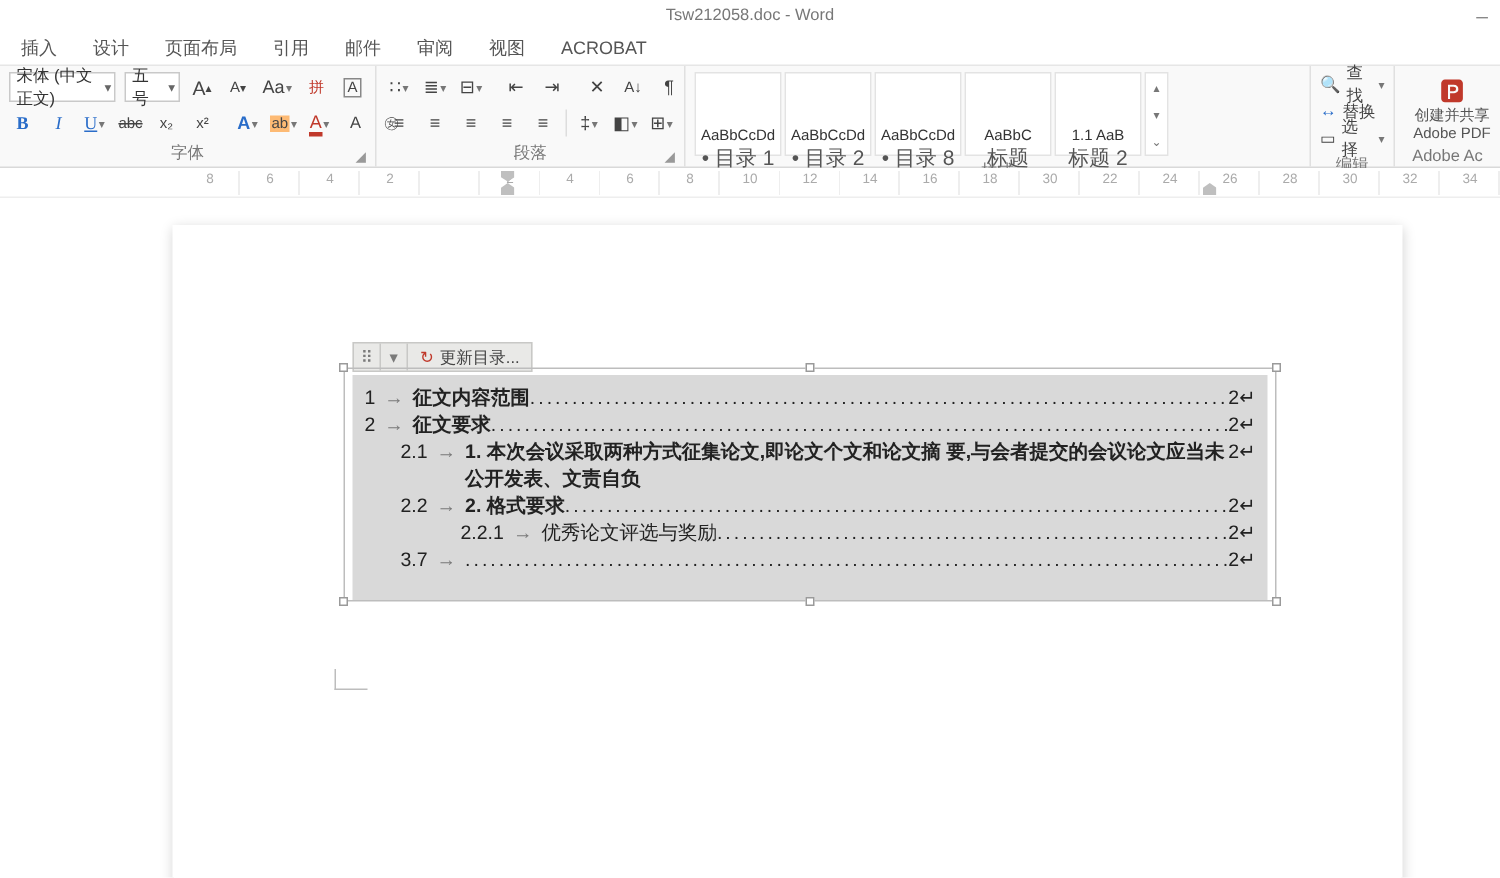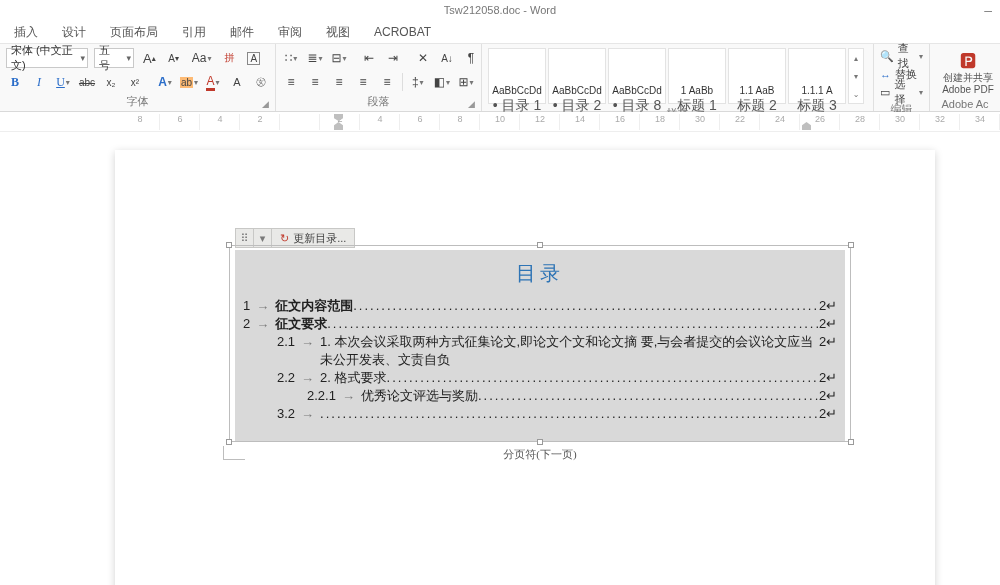--- a/index.html
+++ b/index.html
@@ -65,25 +65,25 @@
 .toc-block { background:#d9d9d9; padding:6px 0 18px 0; position:relative;}
 .toc-frame-top { position:absolute; left:-6px; right:-6px; top:-5px; height:1px; background:#bdbdbd; }
 .toc-frame-bottom { position:absolute; left:-6px; right:-6px; bottom:-1px; height:1px; background:#bdbdbd;}
 .toc-frame-left { position:absolute; left:-6px; top:-5px; bottom:-1px; width:1px; background:#bdbdbd;}
 .toc-frame-right{ position:absolute; right:-6px; top:-5px; bottom:-1px; width:1px; background:#bdbdbd;}
 .toc-frame-handle { position:absolute; width:6px; height:6px; background:#fff; border:1px solid #9a9a9a; }
 .toc-title { text-align:center; font-size:20px; color:#2e74b5; font-family:"SimSun"; letter-spacing:4px; padding:4px 0 10px 0;}
 .toc-line { display:flex; font-size:13px; color:#222; font-family:"SimSun"; line-height:18px; padding:0 8px;}
 .toc-line .num { white-space:pre; }
 .toc-line .arrow { color:#7a7a7a; padding:0 6px;}
-.toc-line .text { font-weight:normal;}
+.toc-line .text { font-weight:bold;}
 .toc-line .textn { }
 .toc-line .leader { flex:1; overflow:hidden; letter-spacing:2px;}
 .toc-line.lvl1 .text { font-weight:bold;}
-.toc-line.lvl2 { padding-left:42px;}
+.toc-line.lvl2 { padding-left:32px;}
 .toc-line.lvl3 { padding-left:72px;}
 .toc-footer { text-align:center; font-size:11px; color:#555; padding-top:6px; font-family:"SimSun";}
 
 
 .left-run { position:absolute; left:108px; top:296px; width:22px; height:14px; border-bottom:1px solid #bdbdbd; border-left:1px solid #bdbdbd;}
 
 
 .i { font-style:normal; font-family:"Segoe UI Symbol","Arial",sans-serif; }
 .bold { font-weight:bold; font-family:"Times New Roman"; }
 .italic { font-style:italic; font-family:"Times New Roman"; }
@@ -107,21 +107,21 @@
     <div class="tab">页面布局</div>
     <div class="tab">引用</div>
     <div class="tab">邮件</div>
     <div class="tab">审阅</div>
     <div class="tab">视图</div>
     <div class="tab">ACROBAT</div>
   </div>
 
 <div class="ribbon">
 
-  <div class="group" style="width:276px">
+  <div class="group" style="width:251px">
     <div class="rows">
       <div class="row">
         <div class="combo" style="width:82px">
           <span>宋体 (中文正文)</span>
             <span class="caret">▾</span>
         </div>
         <div class="combo" style="width:40px">
           <span>五号</span>
             <span class="caret">▾</span>
         </div>
@@ -263,30 +263,26 @@
         </div>
         <div class="style-item">
           <div class="preview">AaBbCcDd</div>
           <div class="name">• 目录 2</div>
         </div>
         <div class="style-item">
           <div class="preview">AaBbCcDd</div>
           <div class="name">• 目录 8</div>
         </div>
         <div class="style-item">
-          <div class="preview">1 AaBb</div>
-          <div class="name">标题 1</div>
+          <div class="preview">AaBbC</div>
+          <div class="name">标题</div>
         </div>
         <div class="style-item">
           <div class="preview">1.1 AaB</div>
           <div class="name">标题 2</div>
-        </div>
-        <div class="style-item">
-          <div class="preview">1.1.1 A</div>
-          <div class="name">标题 3</div>
         </div>
         <div class="gallery-more">
           <div>▴</div>
           <div>▾</div>
           <div>⌄</div>
         </div>
       </div>
     <div class="group-label"><span>样式</span><span class="launch">◢</span></div>
   </div>
 
@@ -344,21 +340,20 @@
           <div class="toc-frame-bottom"></div>
         <div class="toc-frame-left"></div>
           <div class="toc-frame-right"></div>
         <div class="toc-frame-handle" style="left:-9px;top:-8px"></div>
         <div class="toc-frame-handle" style="right:-9px;top:-8px"></div>
         <div class="toc-frame-handle" style="left:-9px;bottom:-4px"></div>
         <div class="toc-frame-handle" style="right:-9px;bottom:-4px"></div>
         <div class="toc-frame-handle" style="left:50%;top:-8px;margin-left:-3px"></div>
         <div class="toc-frame-handle" style="left:50%;bottom:-4px;margin-left:-3px"></div>
 
-        <div class="toc-title">目录</div>
         <div id="toclines">
             <div class="toc-line lvl1">
               <span class="num">1</span>
               <span class="arrow">→</span>
               <span class="text">征文内容范围</span>
               <span class="leader">................................................................................................................................</span>
               <span>2↵</span>
             </div>
             <div class="toc-line lvl1">
               <span class="num">2</span>
@@ -382,25 +377,24 @@
               <span>2↵</span>
             </div>
             <div class="toc-line lvl3">
               <span class="num">2.2.1</span>
               <span class="arrow">→</span>
               <span class="textn">优秀论文评选与奖励</span>
               <span class="leader">................................................................................................................................</span>
               <span>2↵</span>
             </div>
             <div class="toc-line lvl2">
-              <span class="num">3.2</span>
-              <span class="arrow">→</span>
-              <span class="leader">................................................................................................................................</span>
-              <span>2↵</span>
-            </div>
-          </div>
-      </div>
-      <div class="toc-footer">分页符(下一页)</div>
+              <span class="num">3.7</span>
+              <span class="arrow">→</span>
+              <span class="leader">................................................................................................................................</span>
+              <span>2↵</span>
+            </div>
+          </div>
+      </div>
     </div>
 
     <div class="left-run"></div>
   </div>
 </div>
 
 </body></html>

